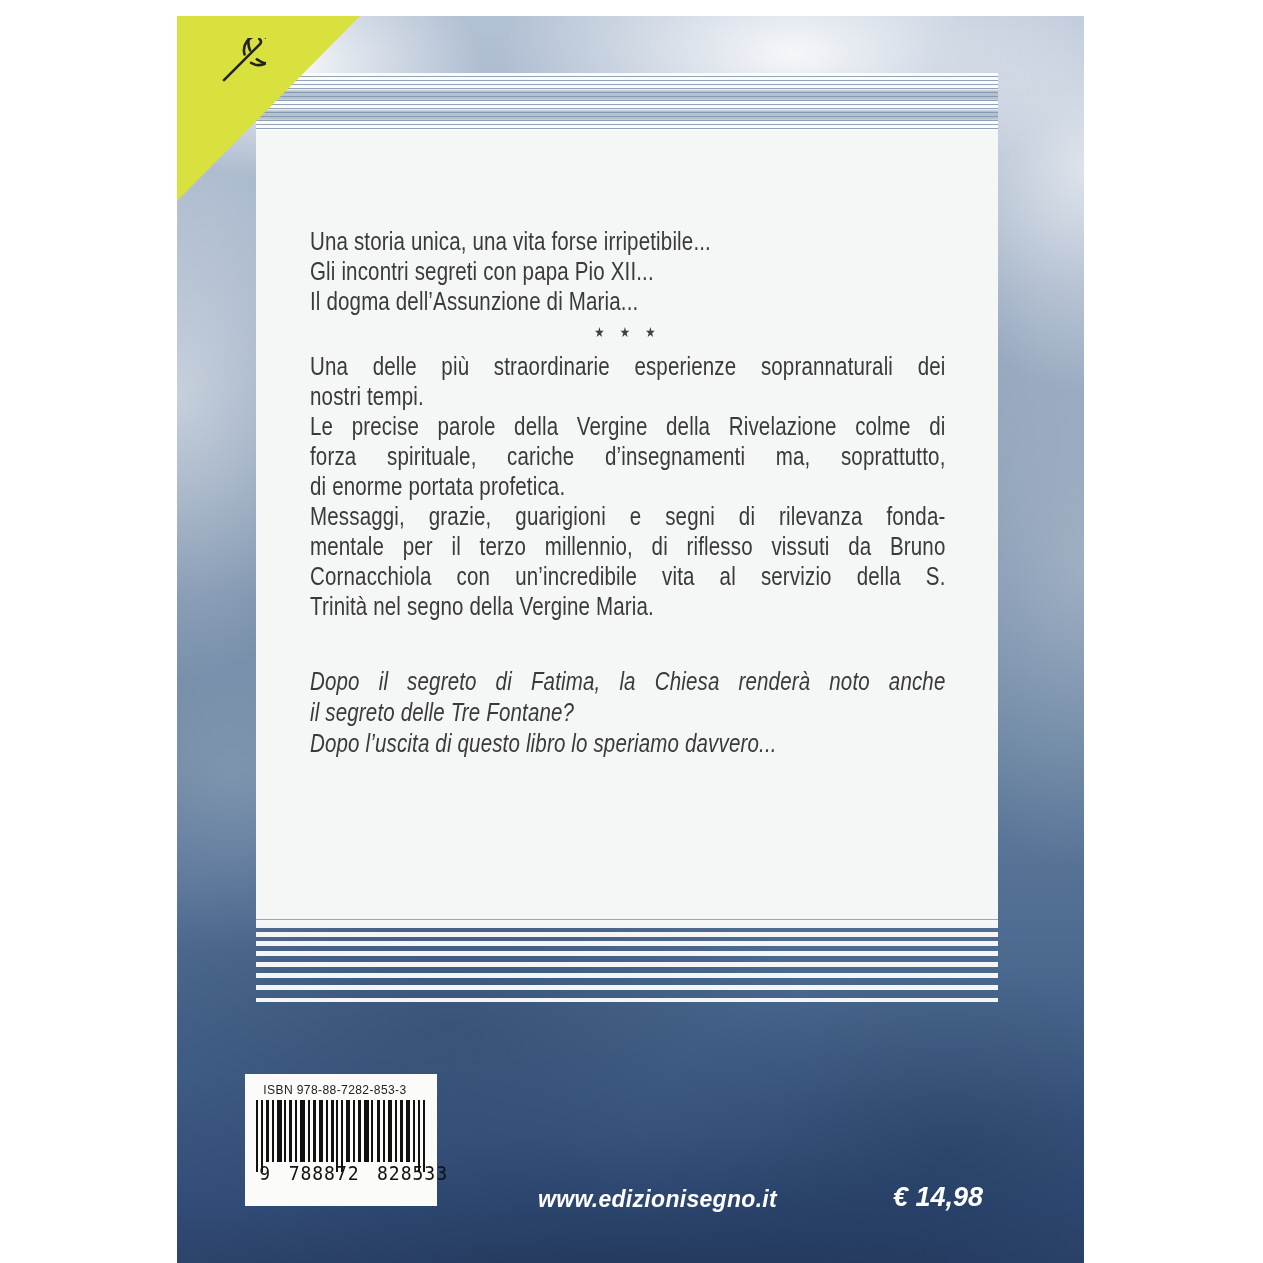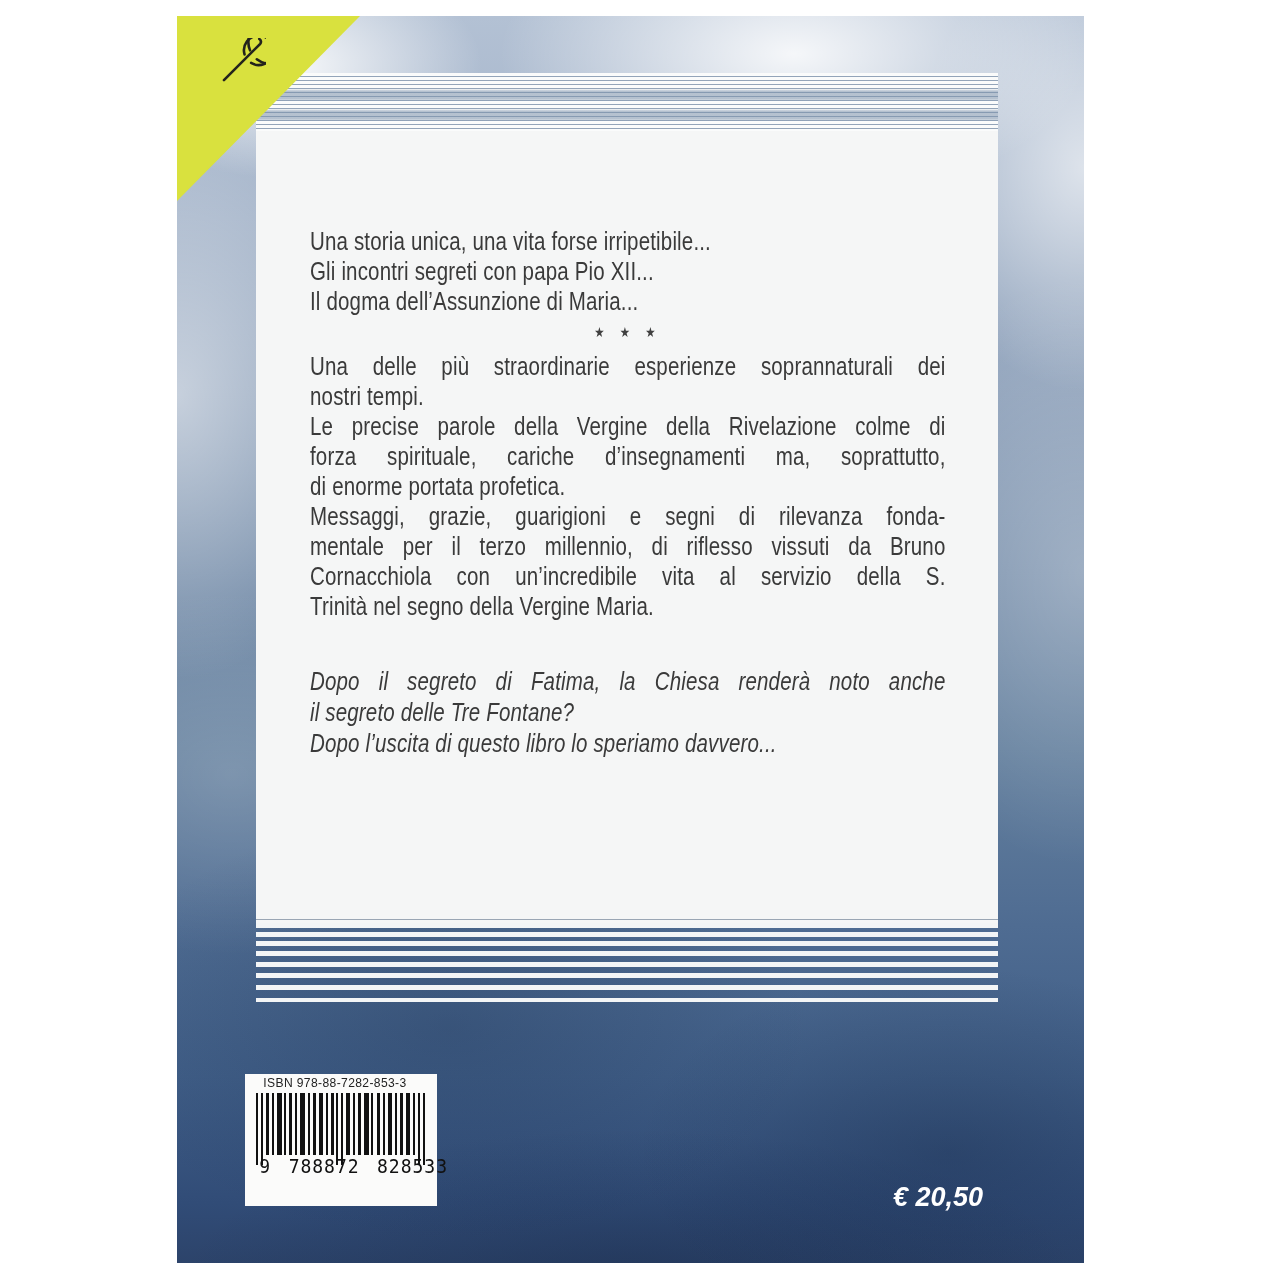--- a/index.html
+++ b/index.html
@@ -58,21 +58,21 @@
   .italic-block{margin-top:45px;font-style:italic;}
   .italic-block .line{height:31px;line-height:31px;}
 
   
   .corner{position:absolute;left:0;top:0;width:183px;height:185px;
     background:#d9e13e;clip-path:polygon(0 0,100% 0,0 100%);}
   .logo{position:absolute;left:31px;top:22px;width:58px;height:58px;}
 
   
   .barcode{position:absolute;left:68px;top:1058px;width:192px;height:132px;background:#fbfbfa;
-    box-sizing:border-box;padding:1px 10px 4px 10px;text-align:center;}
+    box-sizing:border-box;padding:8px 10px 4px 10px;text-align:center;}
   .isbn{font-size:13px;letter-spacing:.4px;color:#222;white-space:nowrap;
         transform:scaleX(.93);transform-origin:0 50%;}
   .bars{display:block;margin:3px auto 0 auto;}
   .ean{margin-top:-12px;font-family:"DejaVu Sans Mono","Liberation Mono",monospace;
        font-size:19px;color:#111;letter-spacing:1px;word-spacing:6px;white-space:nowrap;
        transform:scaleX(.95);transform-origin:50% 50%;}
 
   
   .website{position:absolute;left:358px;top:1170px;width:245px;text-align:center;
     color:#ffffff;font-size:23px;font-weight:bold;font-style:italic;letter-spacing:.3px;}
@@ -153,15 +153,16 @@
             <rect x="144" y="0" width="3" height="62"></rect>
           <rect x="150" y="0" width="4" height="62"></rect>
             <rect x="157" y="0" width="2" height="62"></rect>
           <rect x="162" y="0" width="2" height="72"></rect>
             <rect x="167" y="0" width="2" height="72"></rect>
         </g>
       </svg>
       <div class="ean">9 788872 828533</div>
     </div>
 
-    <div class="price">€ 20,50</div>
+    <div class="website">www.edizionisegno.it</div>
+    <div class="price">€ 14,98</div>
   </div>
 </div>
 
 </body></html>

